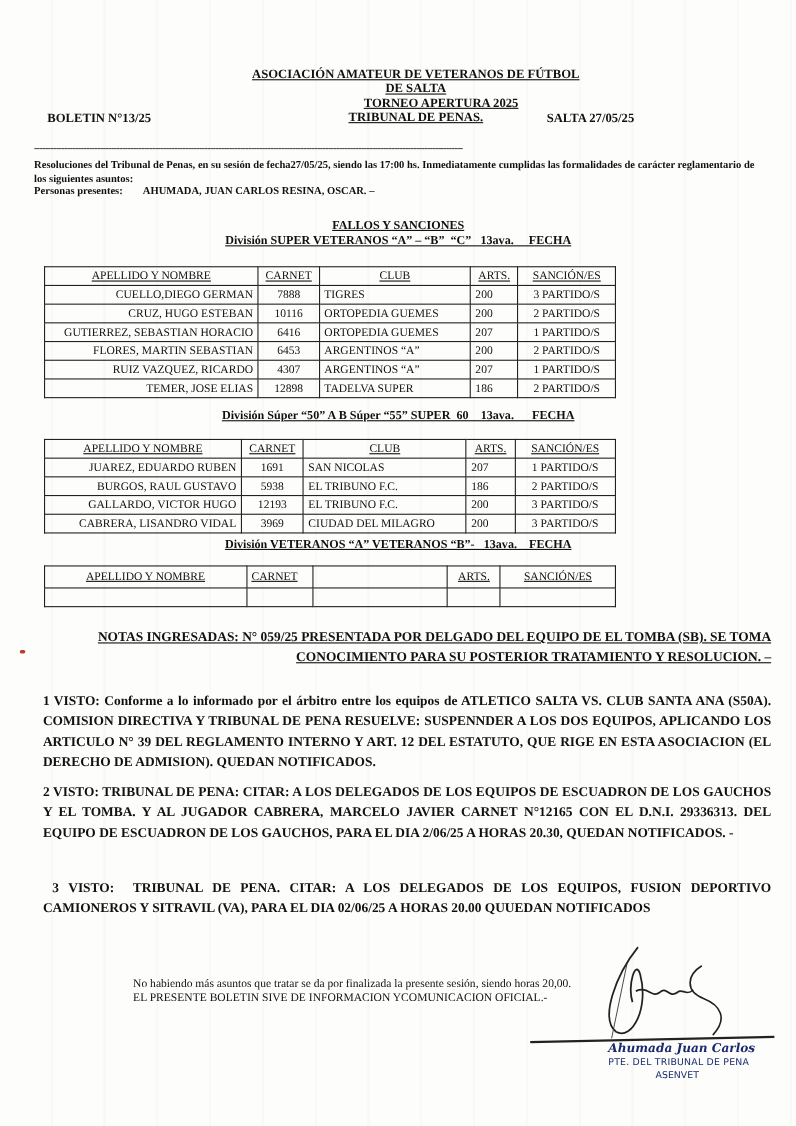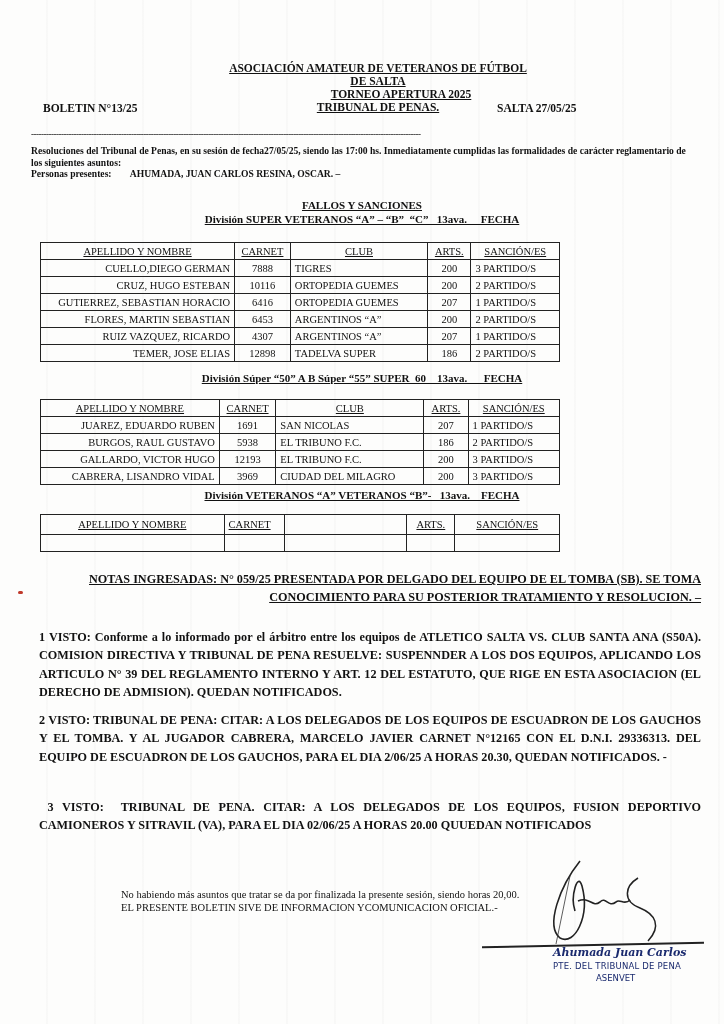--- a/index.html
+++ b/index.html
@@ -17,22 +17,22 @@
   .bold { font-weight:bold; }
   .dash { position:absolute; left:31px; top:130px; width:600px; overflow:hidden; white-space:nowrap; font-size:9px; font-weight:bold; letter-spacing:-0.5px; line-height:8px; }
   .intro { position:absolute; left:31px; top:145px; width:660px; font-size:9.6px; font-weight:bold; line-height:11.5px; }
   .sec-title { position:absolute; left:0; width:724px; text-align:center; font-weight:bold; font-size:11px; text-decoration:underline; line-height:13px; }
   table.sanc { position:absolute; left:40px; width:520px; border-collapse:collapse; font-size:10.5px; }
   table.sanc td, table.sanc th { border:1px solid #222; padding:0 4px; height:16px; line-height:15px; font-weight:normal; white-space:nowrap; }
   table.sanc th { text-decoration:underline; text-align:center; font-weight:normal; }
   .c-name { width:211px; text-align:right; }
   .c-carnet { width:56px; text-align:center; }
   .c-club { width:176px; text-align:left; }
-  .c-arts { width:45px; text-align:center; }
-  .c-sanc { width:114px; }
+  .c-arts { width:45px; }
+  .c-sanc { width:114px; text-align:center; }
   .para { position:absolute; left:39px; width:662px; font-weight:bold; font-size:12.2px; line-height:18.3px; text-align:justify; }
   .closing { position:absolute; left:121px; top:888px; font-size:10.5px; line-height:13px; }
   .sig-line { position:absolute; left:482px; top:944px; width:222px; height:2px; background:#222; transform:rotate(-1.2deg); }
   .sig-name { position:absolute; left:553px; top:946px; font-style:italic; font-weight:bold; font-size:11px; color:#1a2a6e; font-family:"DejaVu Serif", serif; }
   .sig-role { position:absolute; left:553px; top:961px; font-size:8.5px; color:#1a2a6e; font-family:"DejaVu Sans", sans-serif; letter-spacing:0.2px; }
   .sig-org { position:absolute; left:596px; top:973px; font-size:8.5px; color:#1a2a6e; font-family:"DejaVu Sans", sans-serif; }
   .red-mark { position:absolute; left:18px; top:591px; width:5px; height:3px; background:#c0392b; border-radius:2px; }
 </style>
 </head>
 <body>

